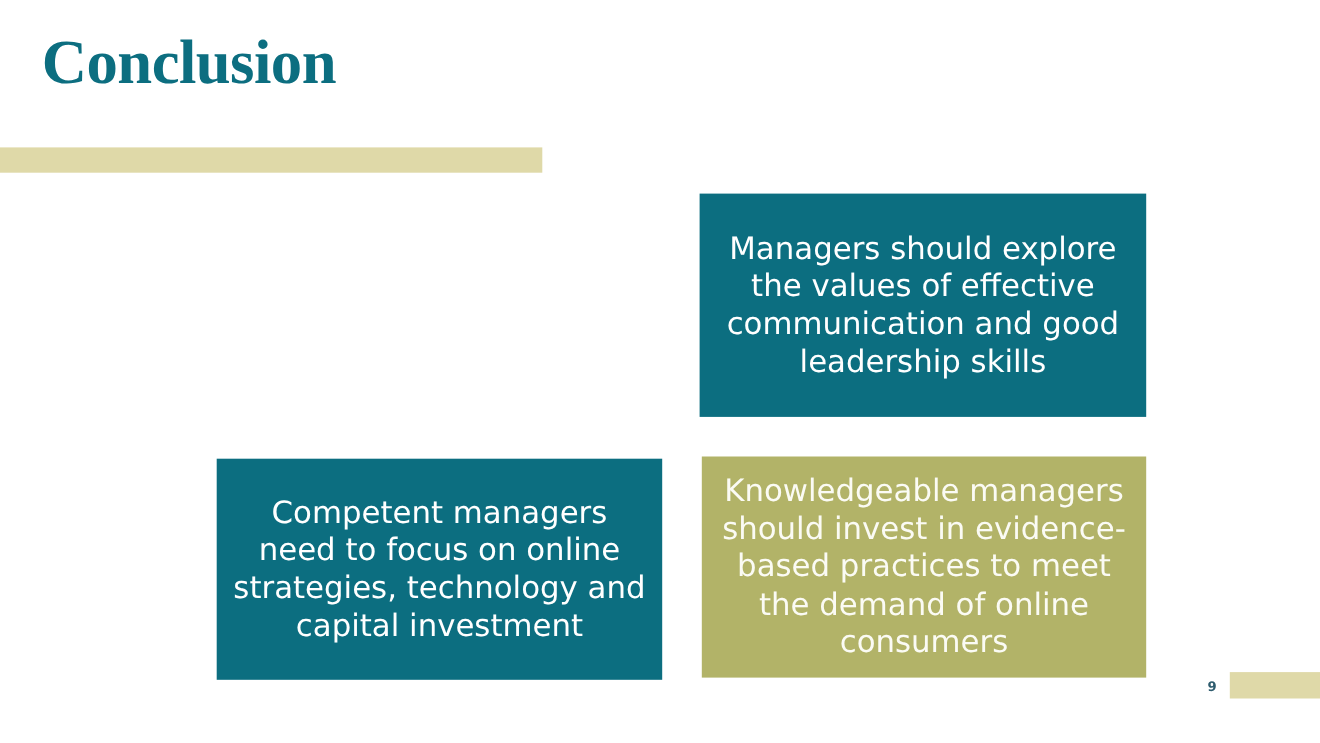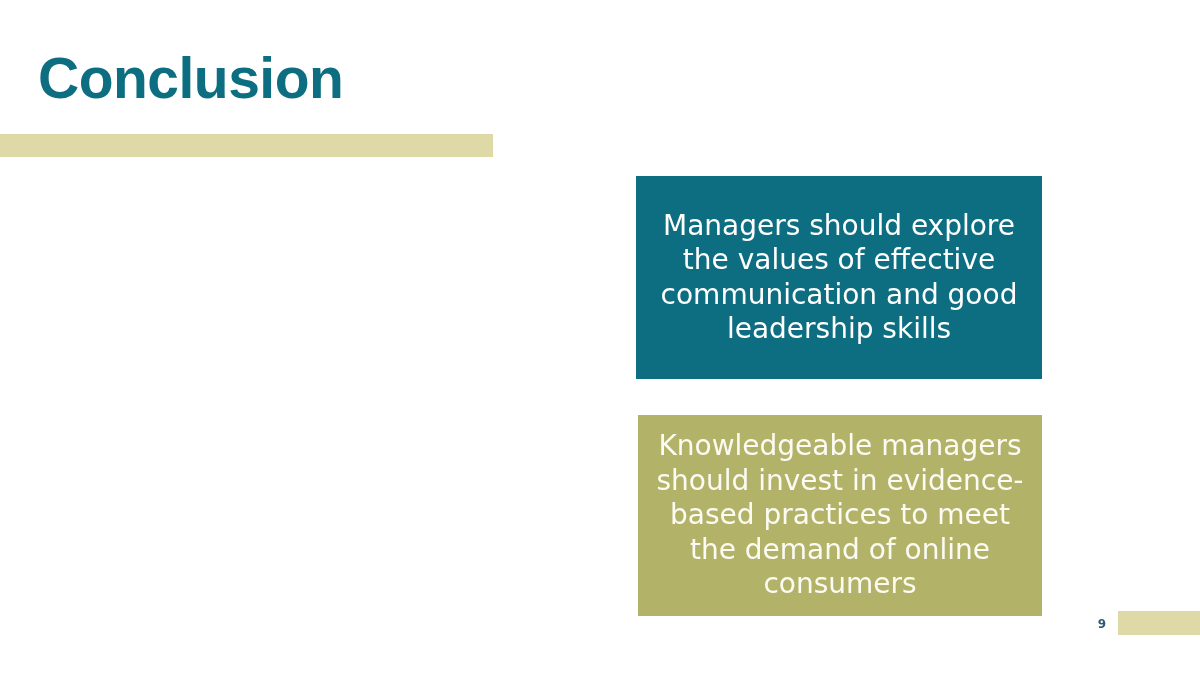--- a/index.html
+++ b/index.html
@@ -17,28 +17,27 @@
     height: 675px;
     background: #ffffff;
     overflow: hidden;
   }
 
   
   #slide-title {
     position: absolute;
     left: 38px;
     top: 26px;
-    font-family: Liberation Sans, sans-serif;
+    font-family: Liberation Serif, serif;
     font-size: 57px;
     font-weight: bold;
     color: #0C6E80;
     letter-spacing: -0.5px;
     line-height: 1.1;
     white-space: nowrap;
-    margin-top: 21px;
   }
 
   
   #title-accent-bar {
     position: absolute;
     left: 0px;
     top: 134px;
     width: 493px;
     height: 23px;
     background: #DFD9A8;
@@ -101,20 +100,23 @@
 
   <div id="slide-title">Conclusion</div>
 
   <div id="title-accent-bar"></div>
 
 
   <div id="box-2" class="content-box box-teal">
     <span class="box-text text-white">Managers should explore the values of effective communication and good leadership skills</span>
   </div>
 
+  <div id="box-3" class="content-box box-teal">
+    <span class="box-text text-white">Competent managers need to focus on online strategies, technology and capital investment</span>
+  </div>
 
   <div id="box-4" class="content-box box-khaki">
     <span class="box-text text-offwhite">Knowledgeable managers should invest in evidence-based practices to meet the demand of online consumers</span>
   </div>
 
   <div id="page-number">9</div>
 
   <div id="footer-accent-bar"></div>
 
 </div>

